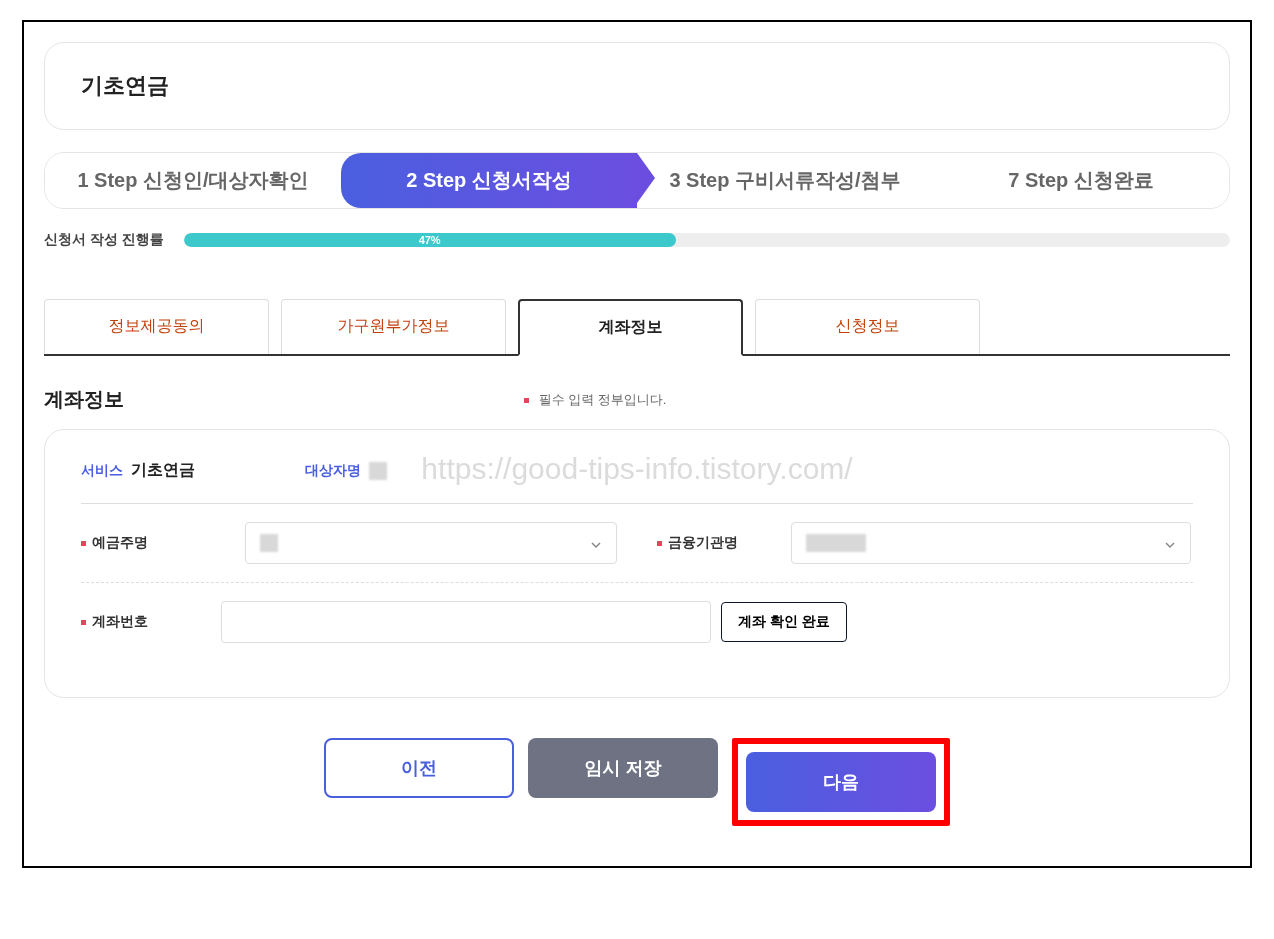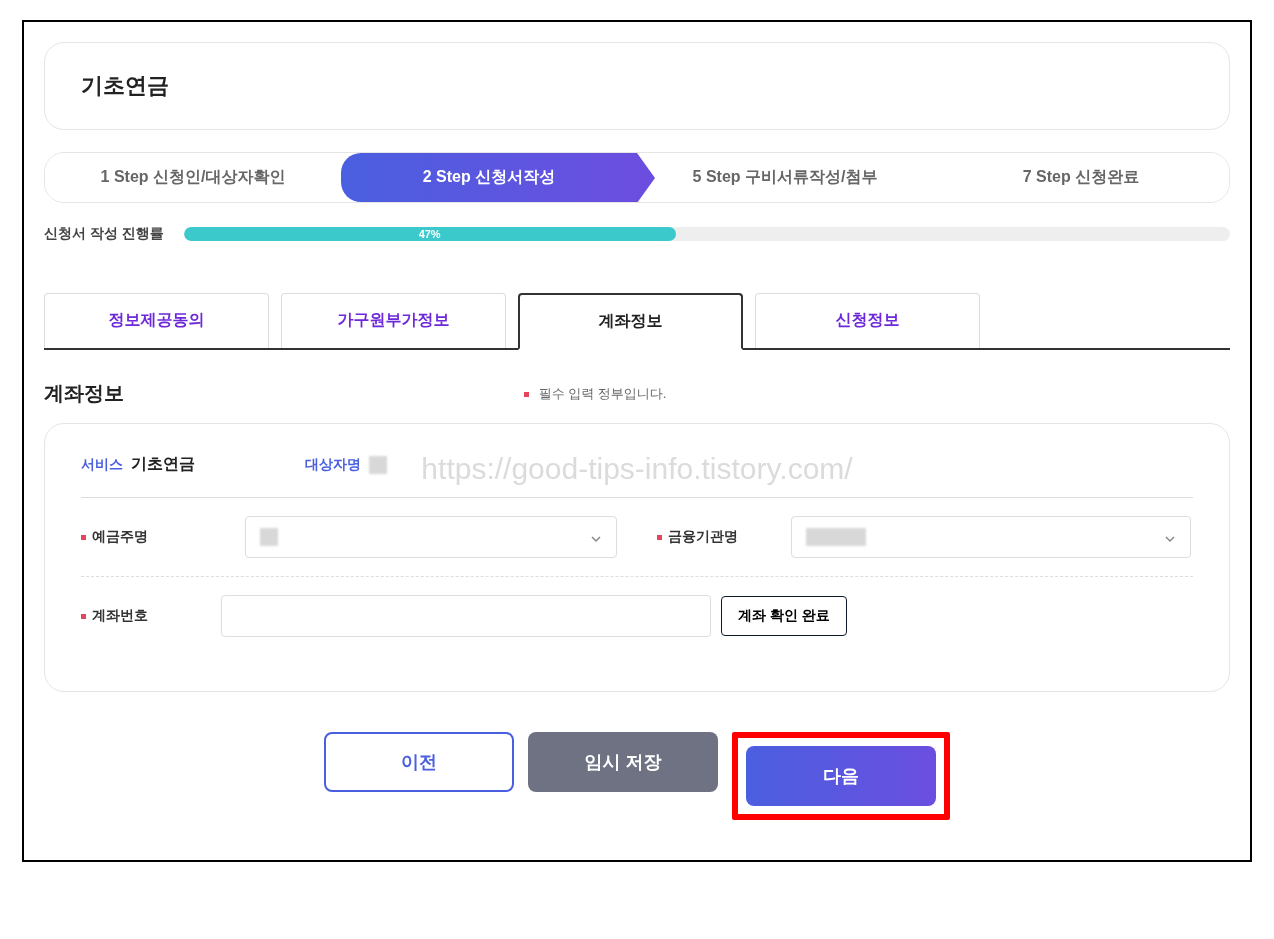--- a/index.html
+++ b/index.html
@@ -35,21 +35,21 @@
       border: 1px solid #e5e5e5;
       border-radius: 20px;
       overflow: hidden;
       margin-bottom: 22px;
       position: relative;
     }
     .step-item {
       flex: 1;
       text-align: center;
       padding: 14px 0;
-      font-size: 16px;
+      font-size: 20px;
       font-weight: 600;
       color: #666;
       position: relative;
       background: #fff;
     }
     .step-item.active {
       background: linear-gradient(90deg, #4a5fe0 0%, #6b4ee0 100%);
       color: #fff;
       border-radius: 20px 0 0 20px;
     }
@@ -104,22 +104,22 @@
       display: flex;
       border-bottom: 2px solid #333;
       margin-bottom: 30px;
       position: relative;
     }
     .tab-item {
       width: 225px;
       text-align: center;
       padding: 16px 0;
       font-size: 16px;
-      font-weight: 700;
-      color: #6d28d9;
+      font-weight: 400;
+      color: #c2410c;
       border: 1px solid #ddd;
       border-bottom: none;
       margin-right: 12px;
       background: #fff;
       border-radius: 4px 4px 0 0;
       cursor: pointer;
     }
     .tab-item.active {
       border: 2px solid #333;
       border-bottom: 2px solid #fff;
@@ -308,21 +308,21 @@
 
 <div class="page-wrapper">
 
   <div class="title-box">
     <div class="title-text">기초연금</div>
   </div>
 
   <div class="steps-wrapper">
     <div class="step-item"><span>1 Step 신청인/대상자확인</span></div>
     <div class="step-item active"><span>2 Step 신청서작성</span></div>
-    <div class="step-item"><span>5 Step 구비서류작성/첨부</span></div>
+    <div class="step-item"><span>3 Step 구비서류작성/첨부</span></div>
     <div class="step-item"><span>7 Step 신청완료</span></div>
   </div>
 
   <div class="progress-row">
     <div class="progress-label">신청서 작성 진행률</div>
     <div class="progress-bar-outer">
       <div class="progress-bar-inner" style="width:47%">
         <span class="progress-pct">47%</span>
       </div>
     </div>

